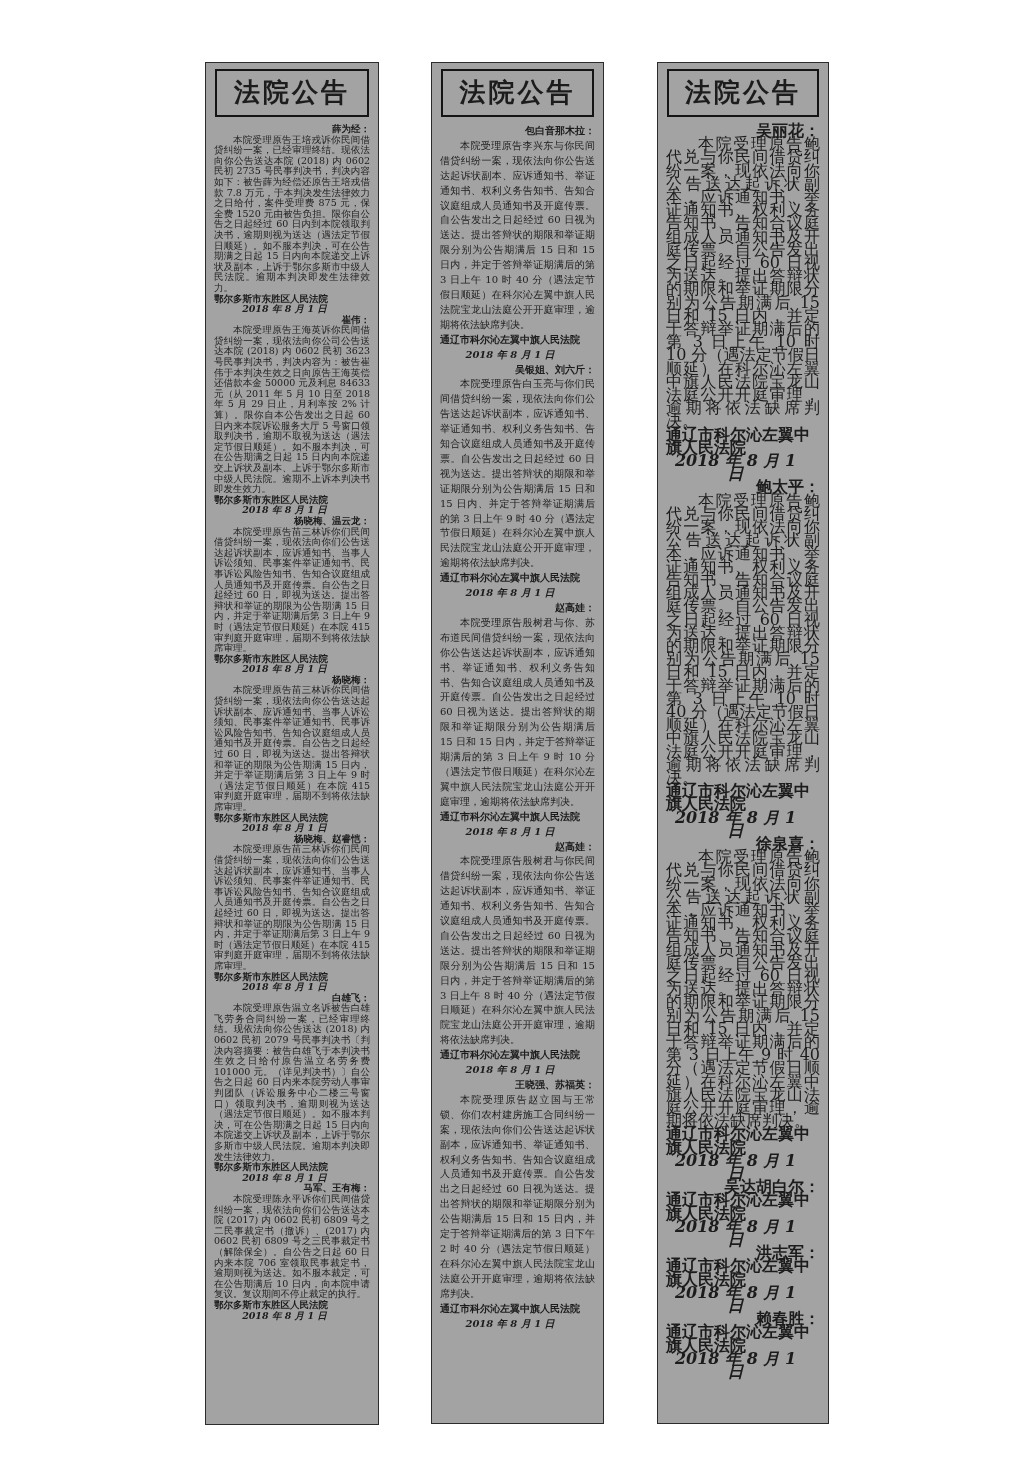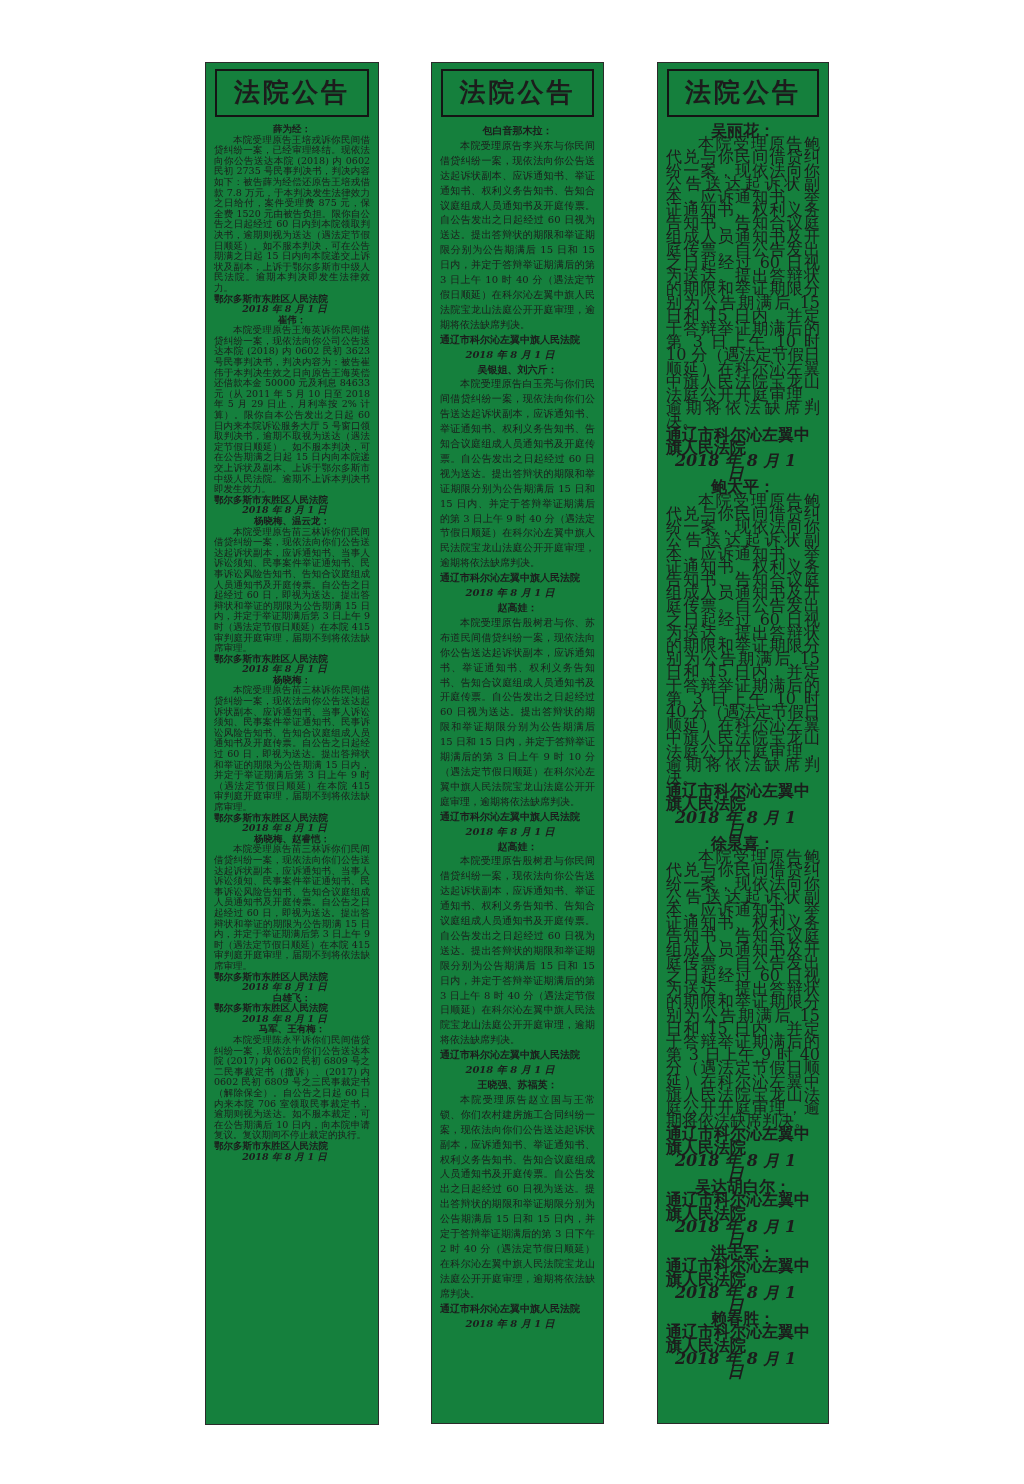--- a/index.html
+++ b/index.html
@@ -2,37 +2,37 @@
 <html><head>
 <meta charset="utf-8">
 <style>
   html,body{margin:0;padding:0;}
   body{
     width:1024px;height:1484px;position:relative;background:#ffffff;
     font-family:"DejaVu Serif","Liberation Serif",serif;color:#1c1c1c;
     -webkit-font-smoothing:antialiased;
   }
   .col{
-    position:absolute;top:62px;box-sizing:border-box;background:#15803d;
+    position:absolute;top:62px;box-sizing:border-box;background:#a3a3a3;
     border:1.5px solid #2b2b2b;padding:4px 8px 6px 8px;overflow:hidden;
   }
   .col1{left:205px;width:174px;height:1363px;}
   .col2{left:431px;width:173px;height:1362px;}
   .col3{left:657px;width:172px;height:1362px;}
   .masthead{
     border:2.5px solid #141414;margin:2px 1px 7px 1px;text-align:center;
     font-weight:bold;font-size:26px;letter-spacing:3px;padding:4px 0 5px 0;
     white-space:nowrap;
   }
   .notices{text-align:justify;}
   .col1 .notices{font-size:9.5px;line-height:10.6px;}
   .col2 .notices{font-size:10px;line-height:14.9px;}
   .col3 .notices{font-size:16px;line-height:13.2px;}
   .notice{margin:0;}
-  .addressee{font-weight:bold;text-align:center;}
+  .addressee{font-weight:bold;text-align:right;}
   .body{text-indent:2em;text-align:justify;}
   .court{font-weight:bold;text-align:left;padding-right:3px;}
   .date{font-weight:bold;text-align:center;padding-right:15px;font-style:italic;}
 </style>
 </head>
 <body>
 
 <div class="page">
 
   <section class="col col1">
@@ -65,20 +65,21 @@
           <div class="date">2018 年 8 月 1 日</div>
         </article>
         <article class="notice">
           <div class="addressee">杨晓梅、赵睿恺：</div>
           <div class="body">本院受理原告苗三林诉你们民间借贷纠纷一案，现依法向你们公告送达起诉状副本，应诉通知书、当事人诉讼须知、民事案件举证通知书、民事诉讼风险告知书、告知合议庭组成人员通知书及开庭传票。自公告之日起经过 60 日，即视为送达。提出答辩状和举证的期限为公告期满 15 日内，并定于举证期满后第 3 日上午 9 时（遇法定节假日顺延）在本院 415 审判庭开庭审理，届期不到将依法缺席审理。</div>
           <div class="court">鄂尔多斯市东胜区人民法院</div>
           <div class="date">2018 年 8 月 1 日</div>
         </article>
         <article class="notice">
           <div class="addressee">白雄飞：</div>
+          <div class="body">本院受理原告温立名诉被告白雄飞劳务合同纠纷一案，已经审理终结。现依法向你公告送达 (2018) 内 0602 民初 2079 号民事判决书〔判决内容摘要：被告白雄飞于本判决书生效之日给付原告温立名劳务费 101000 元。（详见判决书）〕自公告之日起 60 日内来本院劳动人事审判团队（诉讼服务中心二楼三号窗口）领取判决书，逾期则视为送达（遇法定节假日顺延）。如不服本判决，可在公告期满之日起 15 日内向本院递交上诉状及副本，上诉于鄂尔多斯市中级人民法院。逾期本判决即发生法律效力。</div>
           <div class="court">鄂尔多斯市东胜区人民法院</div>
           <div class="date">2018 年 8 月 1 日</div>
         </article>
         <article class="notice">
           <div class="addressee">马军、王有梅：</div>
           <div class="body">本院受理陈永平诉你们民间借贷纠纷一案，现依法向你们公告送达本院 (2017) 内 0602 民初 6809 号之二民事裁定书（撤诉）、(2017) 内 0602 民初 6809 号之三民事裁定书（解除保全）。自公告之日起 60 日内来本院 706 室领取民事裁定书，逾期则视为送达。如不服本裁定，可在公告期满后 10 日内，向本院申请复议。复议期间不停止裁定的执行。</div>
           <div class="court">鄂尔多斯市东胜区人民法院</div>
           <div class="date">2018 年 8 月 1 日</div>
         </article>
       </div>

